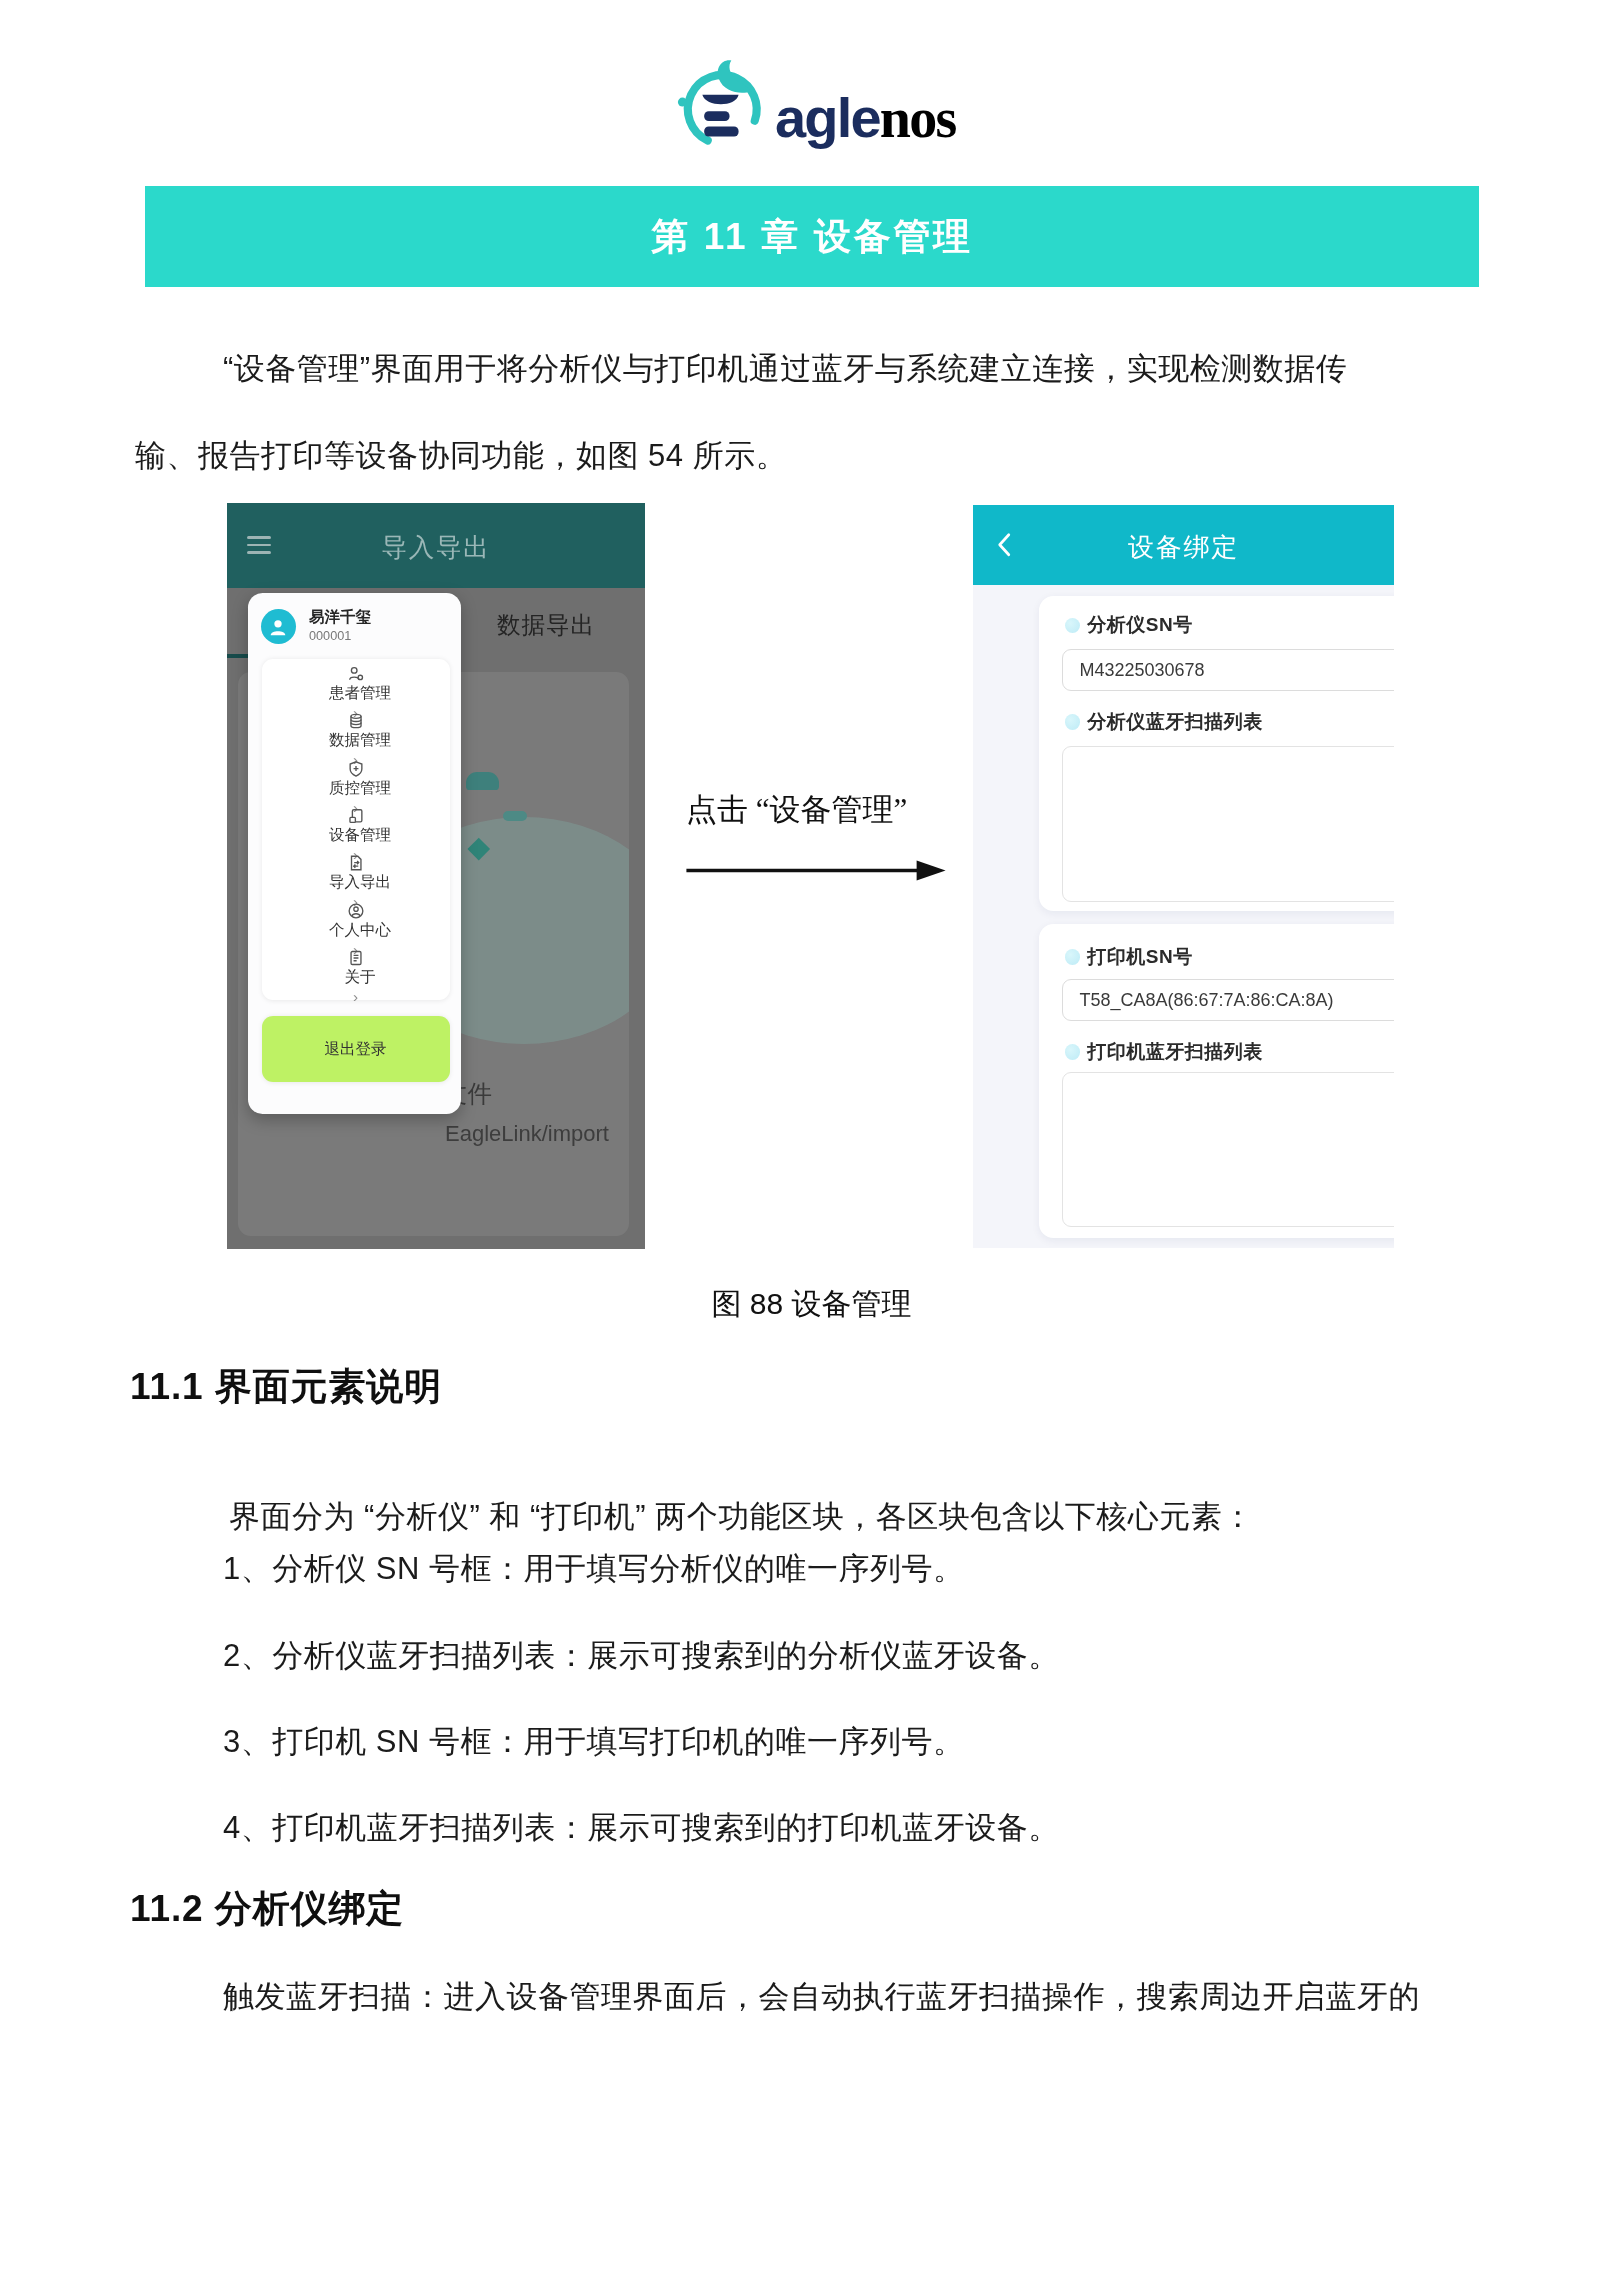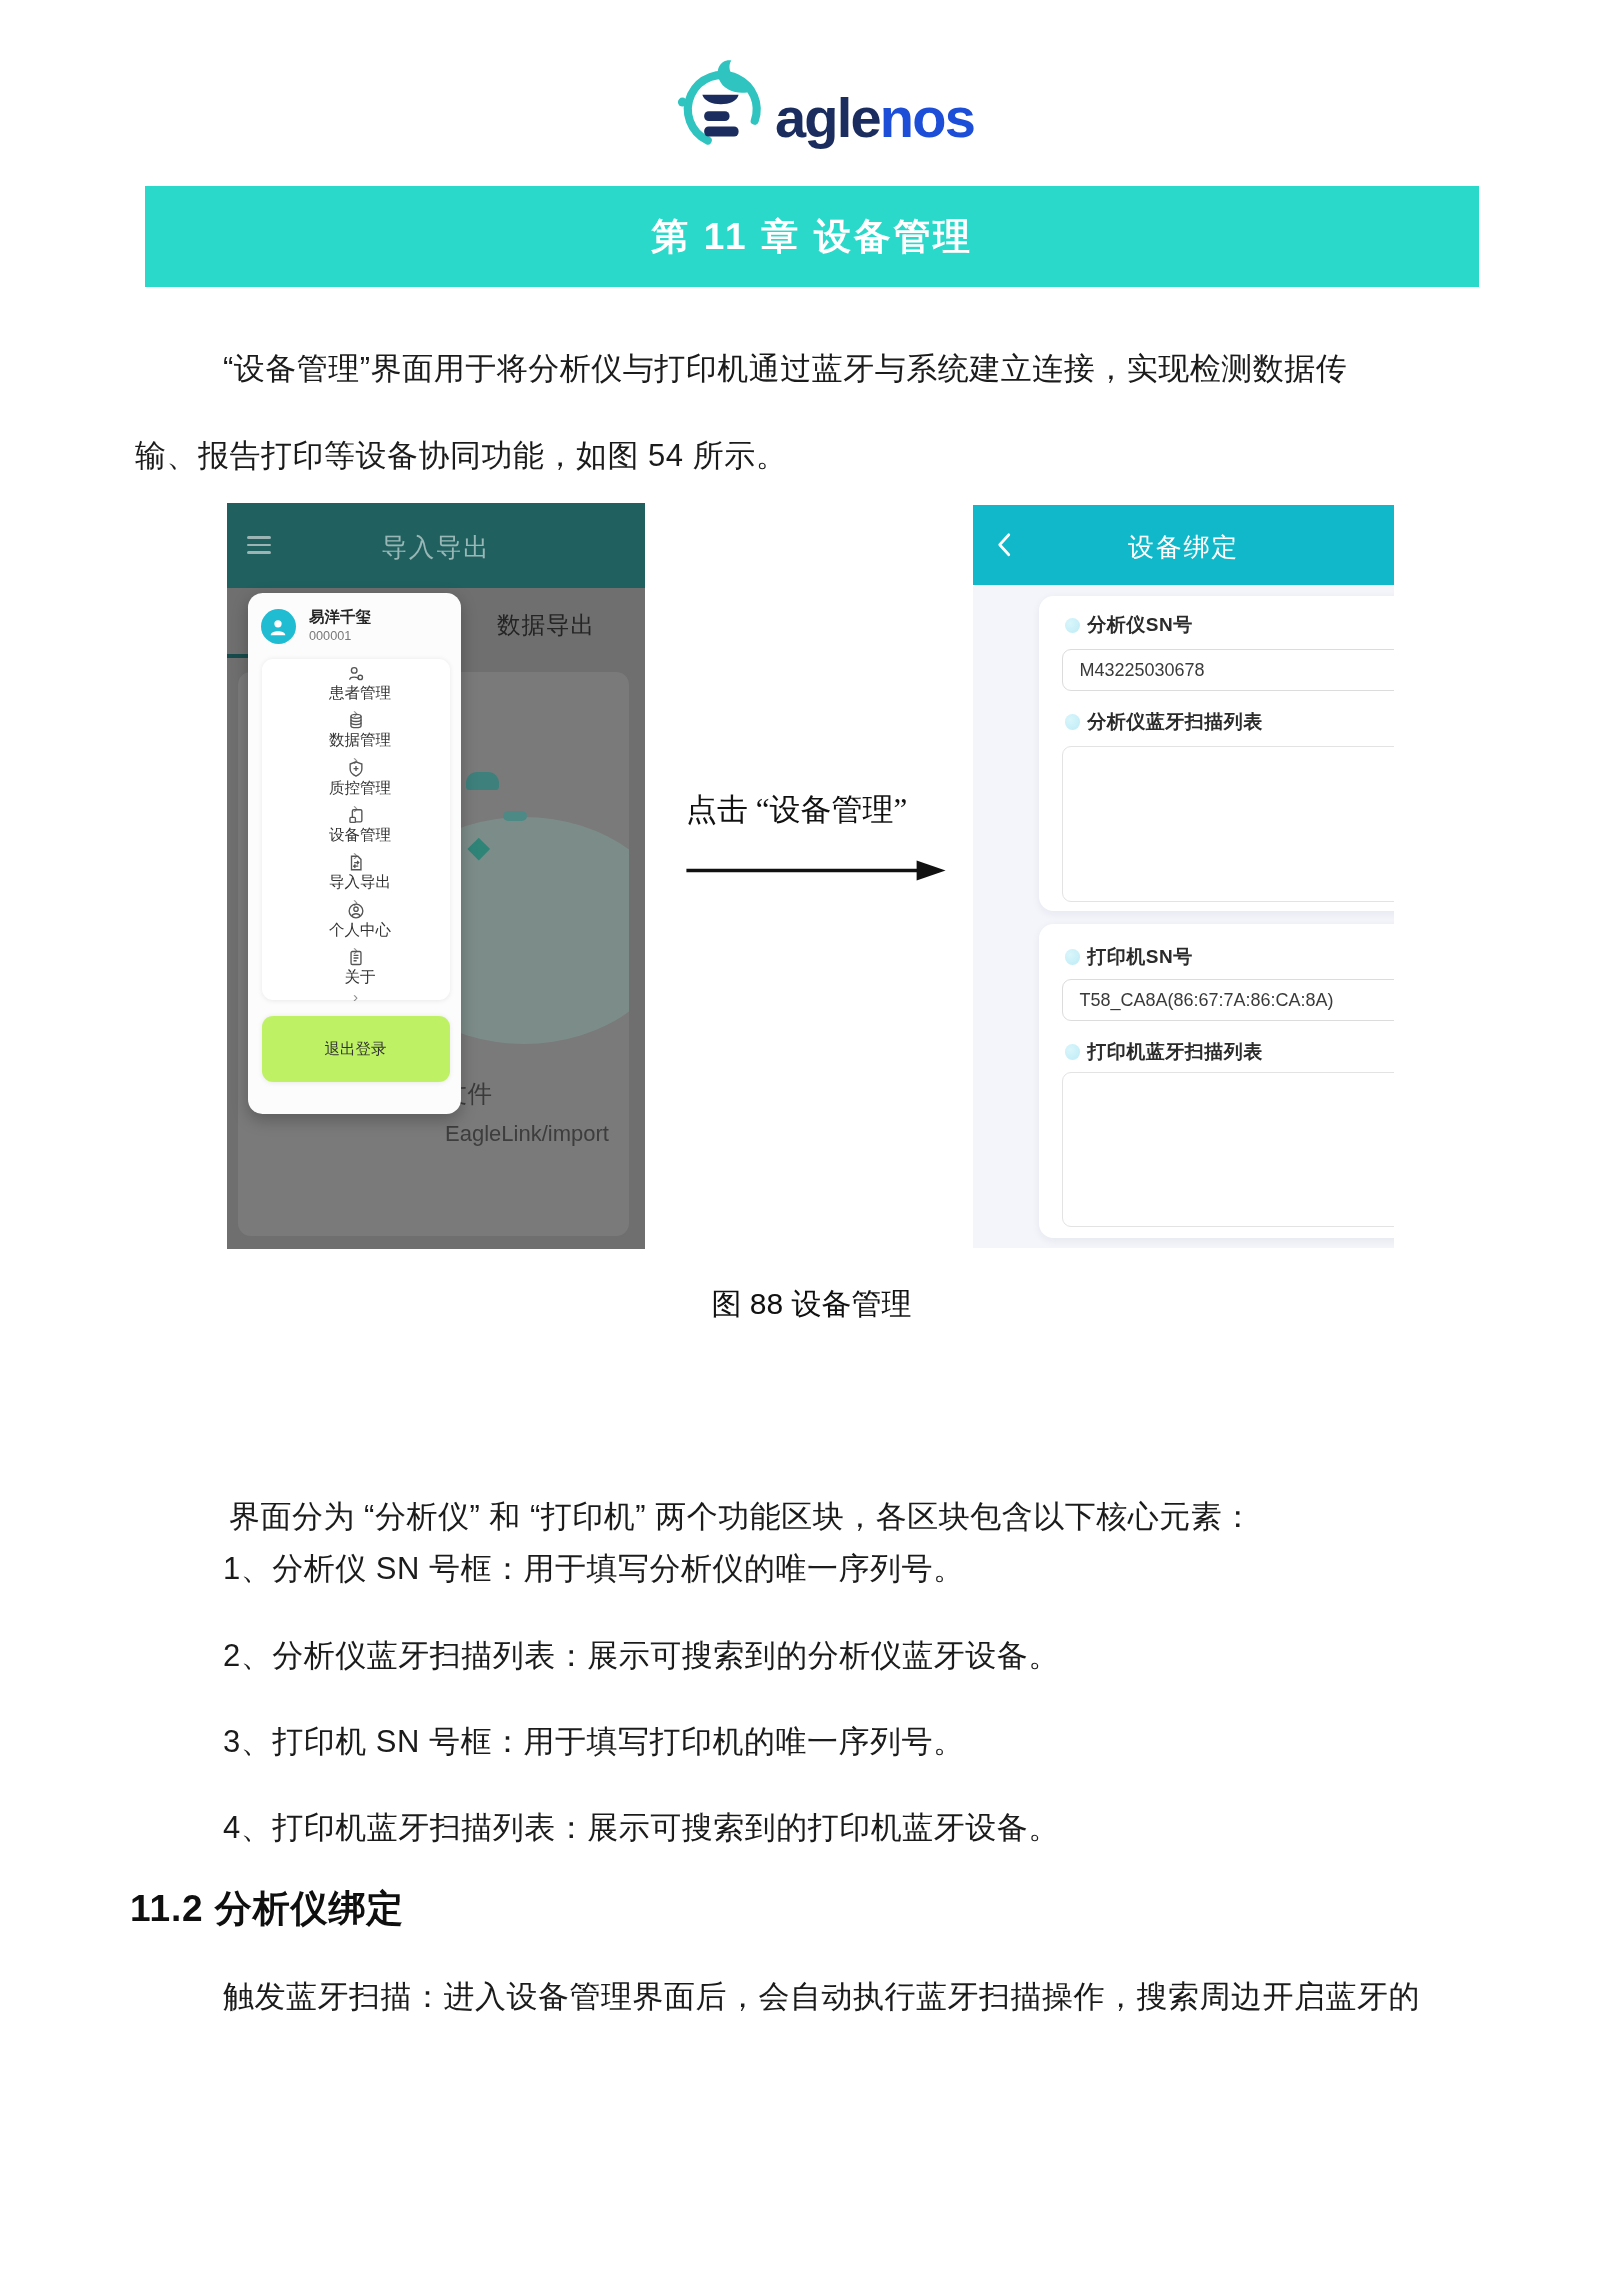--- a/index.html
+++ b/index.html
@@ -4,21 +4,21 @@
 <style>
   html,body{margin:0;padding:0;background:#fff;}
   .page{position:relative;width:1623px;height:2296px;background:#ffffff;overflow:hidden;
         font-family:"Liberation Sans",sans-serif;color:#1b1b1b;}
   .abs{position:absolute;}
 
   
   .logo{left:675px;top:53px;height:98px;display:flex;align-items:flex-end;}
   .logo-text{font-weight:800;font-size:56px;letter-spacing:-1.8px;line-height:1;padding-bottom:5.5px;}
   .logo-dark{color:#1b2d5e;}
-  .logo-teal{color:#1d4ed8;}
+  .logo-teal{color:#000000;font-family:Liberation Serif, serif;}
 
   
   .banner{left:145px;top:186px;width:1334px;height:101px;background:#2bd9cb;
           display:flex;align-items:center;justify-content:center;}
   .banner-text{color:#ffffff;font-size:37px;font-weight:700;letter-spacing:2.7px;}
 
   
   .body-line{font-size:31px;color:#1b1b1b;white-space:nowrap;letter-spacing:0.5px;}
   .caption{left:0;top:1284px;width:1623px;text-align:center;font-size:30px;color:#111;}
   .h2{font-size:37px;font-weight:700;color:#0f0f0f;letter-spacing:0.9px;}
@@ -242,20 +242,21 @@
       <div class="rp-label" style="top:115px;">
         <span class="rp-dot"></span>
         <span>打印机蓝牙扫描列表</span>
       </div>
       <div class="rp-listbox" style="top:148px;height:153px;"></div>
     </div>
   </div>
 
   <div class="abs caption">图 88 设备管理</div>
 
+  <div class="abs h2" style="left:130px;top:1362px;">11.1 界面元素说明</div>
   <div class="abs body-line" style="left:229px;top:1464px;margin-top:32px;">界面分为 “分析仪” 和 “打印机” 两个功能区块，各区块包含以下核心元素：</div>
   <div class="abs body-line" style="left:223px;top:1548px;">1、分析仪 SN 号框：用于填写分析仪的唯一序列号。</div>
   <div class="abs body-line" style="left:223px;top:1635px;">2、分析仪蓝牙扫描列表：展示可搜索到的分析仪蓝牙设备。</div>
   <div class="abs body-line" style="left:223px;top:1721px;">3、打印机 SN 号框：用于填写打印机的唯一序列号。</div>
   <div class="abs body-line" style="left:223px;top:1807px;">4、打印机蓝牙扫描列表：展示可搜索到的打印机蓝牙设备。</div>
 
   <div class="abs h2" style="left:130px;top:1884px;">11.2 分析仪绑定</div>
   <div class="abs body-line" style="left:223px;top:1976px;">触发蓝牙扫描：进入设备管理界面后，会自动执行蓝牙扫描操作，搜索周边开启蓝牙的</div>
 
 </div>

